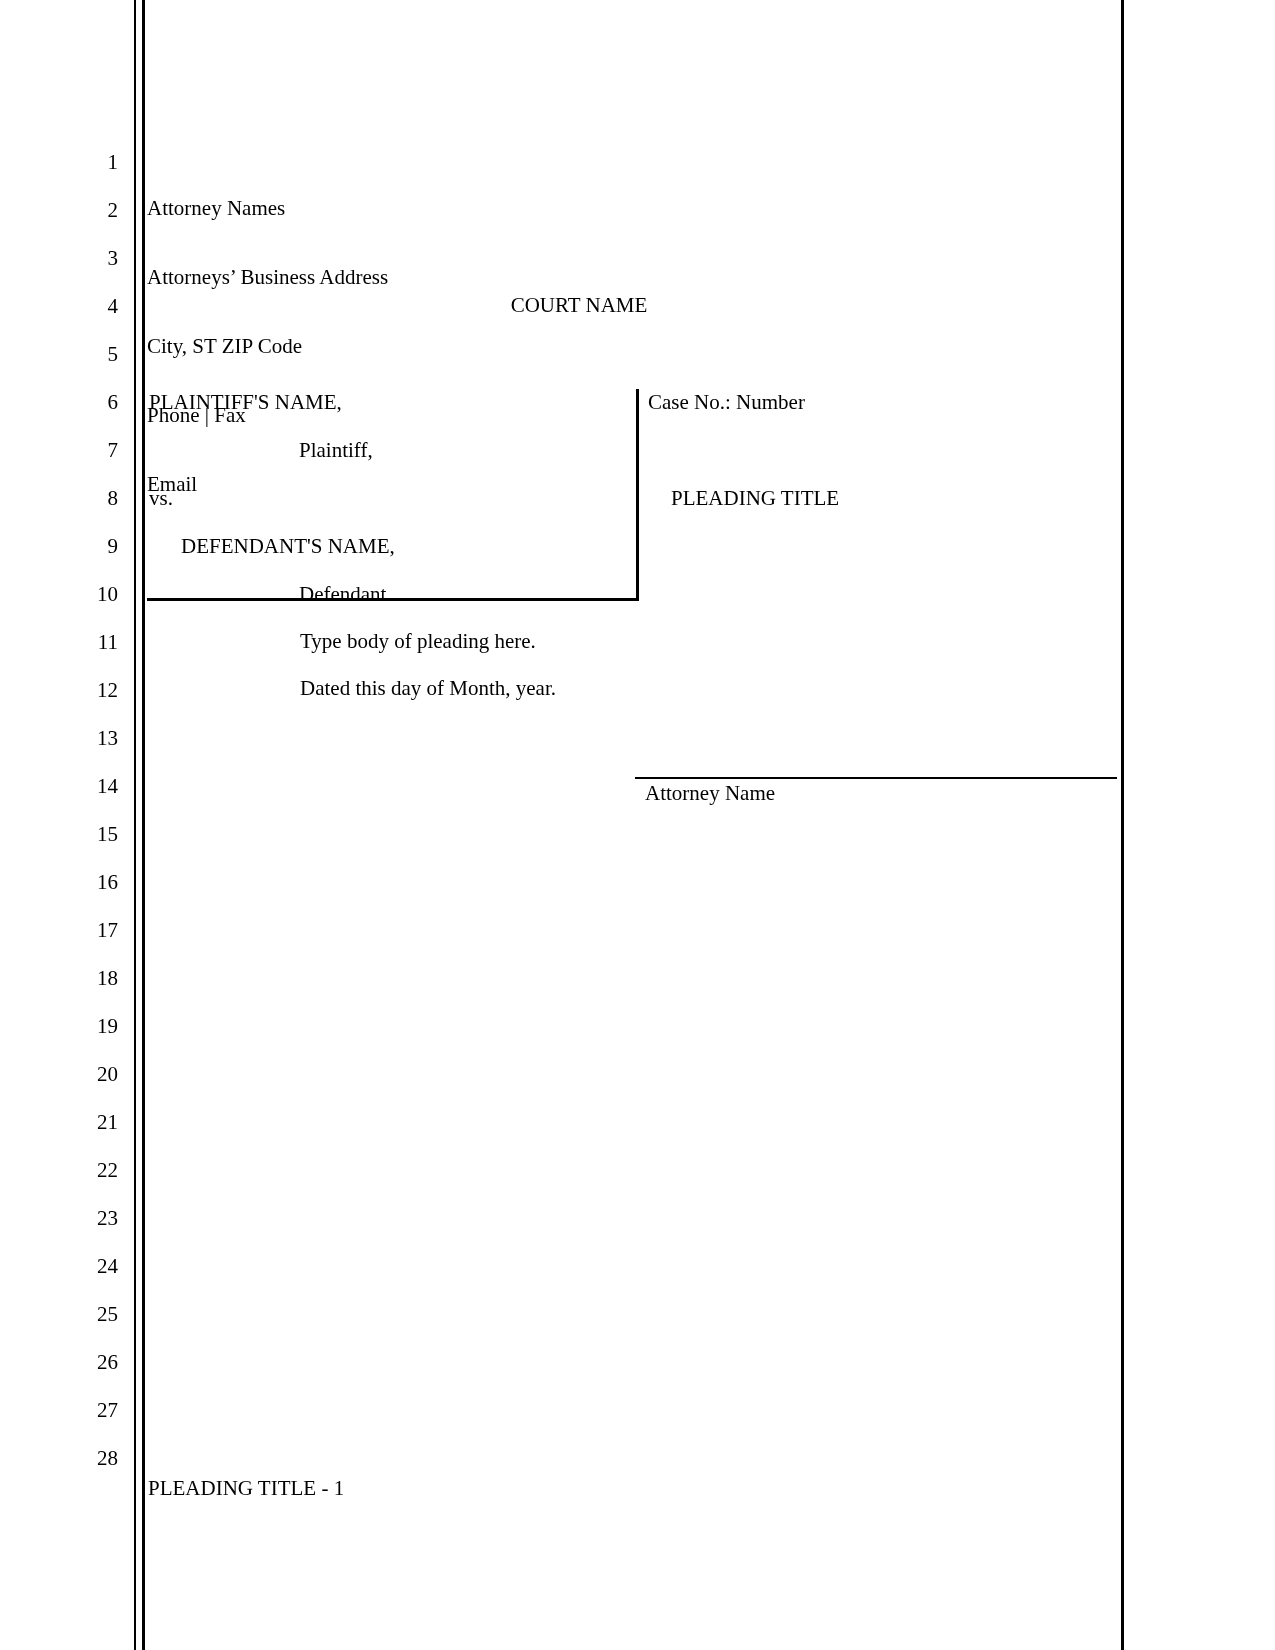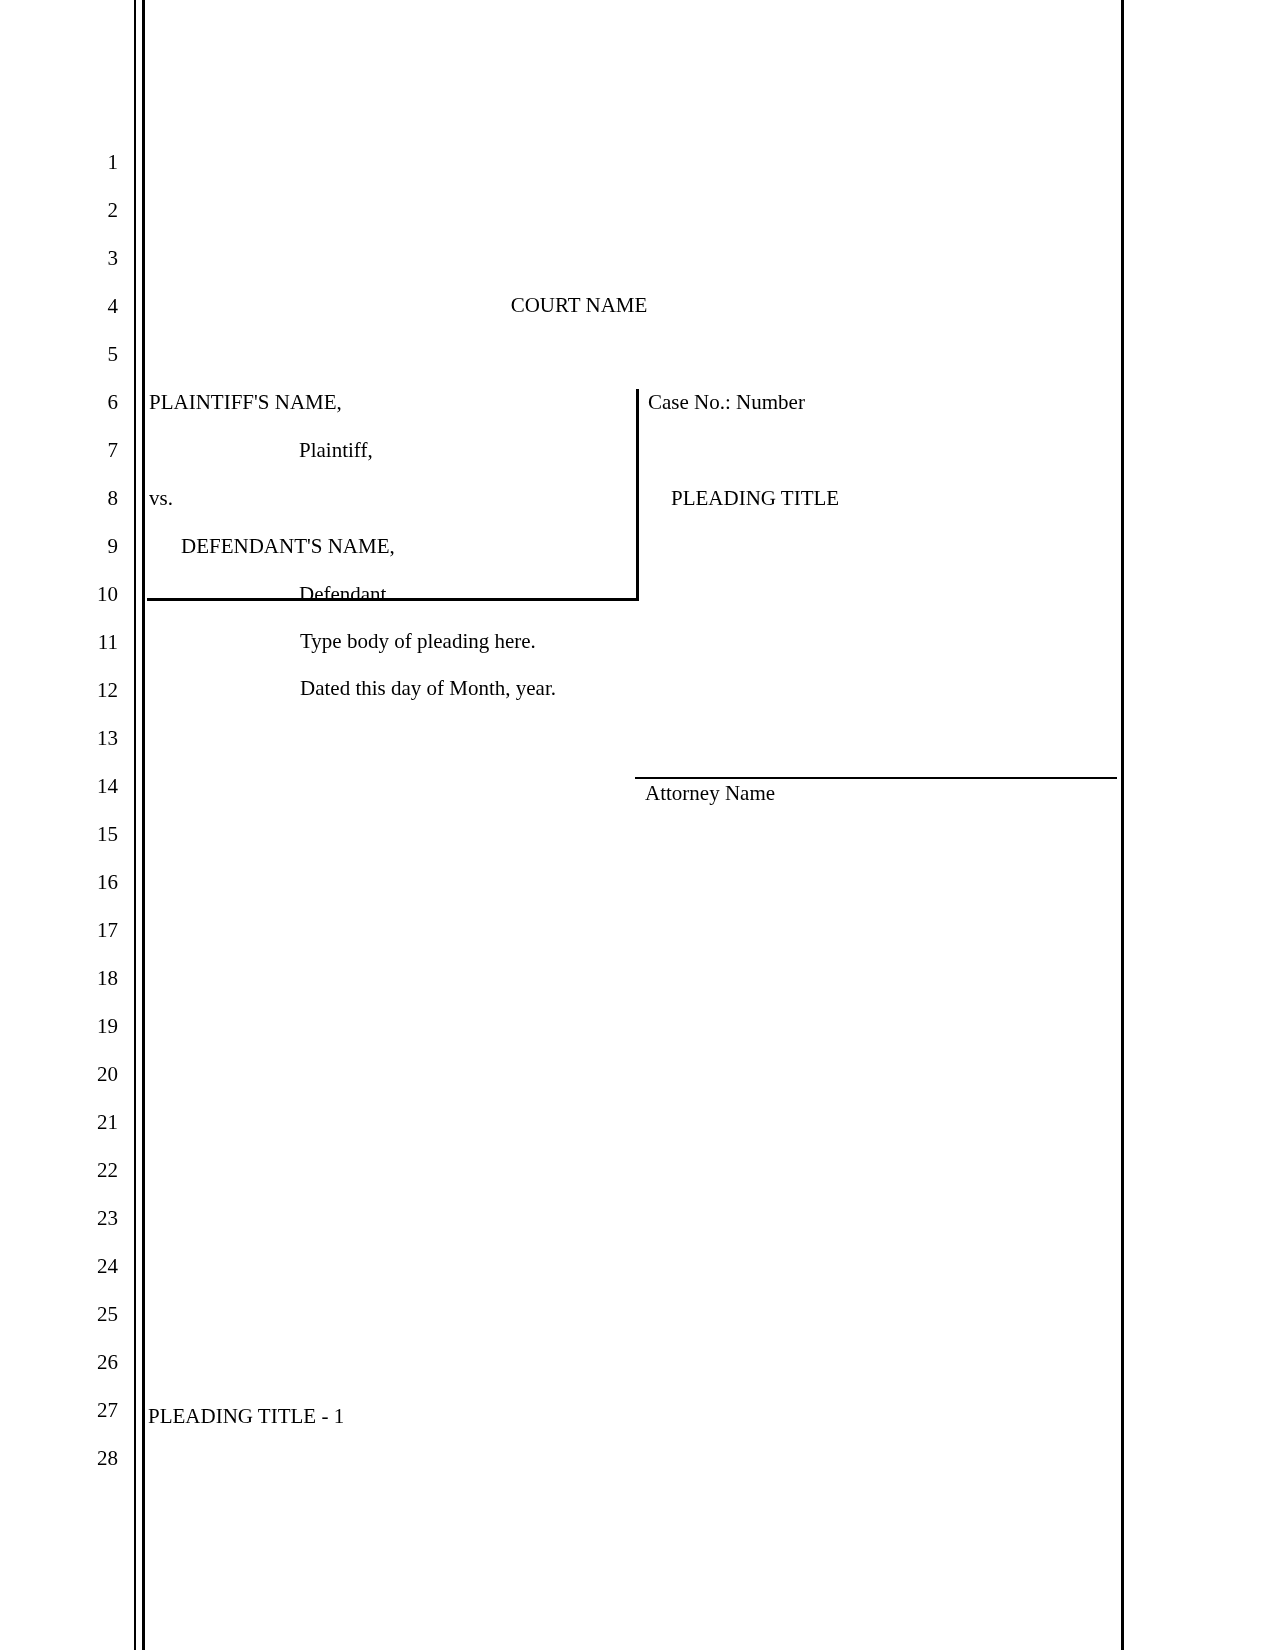--- a/index.html
+++ b/index.html
@@ -61,20 +61,27 @@
     <div class="ln">21</div>
     <div class="ln">22</div>
     <div class="ln">23</div>
     <div class="ln">24</div>
     <div class="ln">25</div>
     <div class="ln">26</div>
     <div class="ln">27</div>
     <div class="ln">28</div>
   </div>
 
+  <div class="attorney-block">
+    <div>Attorney Names</div>
+    <div>Attorneys’ Business Address</div>
+    <div>City, ST ZIP Code</div>
+    <div>Phone | Fax</div>
+    <div>Email</div>
+  </div>
 
   <div class="abs center" style="left:143px; top:293px; width:872px;">COURT NAME</div>
 
   <div class="rule" style="left:636px; top:389px; width:3px; height:212px;"></div>
   <div class="rule" style="left:147px; top:598px; width:492px; height:3px;"></div>
 
   <div class="abs" style="left:149px; top:390px;">PLAINTIFF'S NAME,</div>
   <div class="abs" style="left:299px; top:438px;">Plaintiff,</div>
   <div class="abs" style="left:149px; top:486px;">vs.</div>
   <div class="abs" style="left:149px; top:534px;margin-left:32px;">DEFENDANT'S NAME,</div>
@@ -82,15 +89,15 @@
 
   <div class="abs" style="left:648px; top:390px;">Case No.: Number</div>
   <div class="abs" style="left:648px; top:486px;margin-left:23px;">PLEADING TITLE</div>
 
   <div class="abs" style="left:300px; top:629px;">Type body of pleading here.</div>
   <div class="abs" style="left:300px; top:676px;font-family:Liberation Serif, serif;">Dated this day of Month, year.</div>
 
   <div class="rule" style="left:635px; top:777px; width:482px; height:2px;"></div>
   <div class="abs" style="left:645px; top:781px;text-align:right;">Attorney Name</div>
 
-  <div class="abs" style="left:148px; top:1404px;">PLEADING TITLE - 1</div>
+  <div class="abs" style="left:148px; top:1476px;">PLEADING TITLE - 1</div>
 
 </div>
 
 </body></html>

